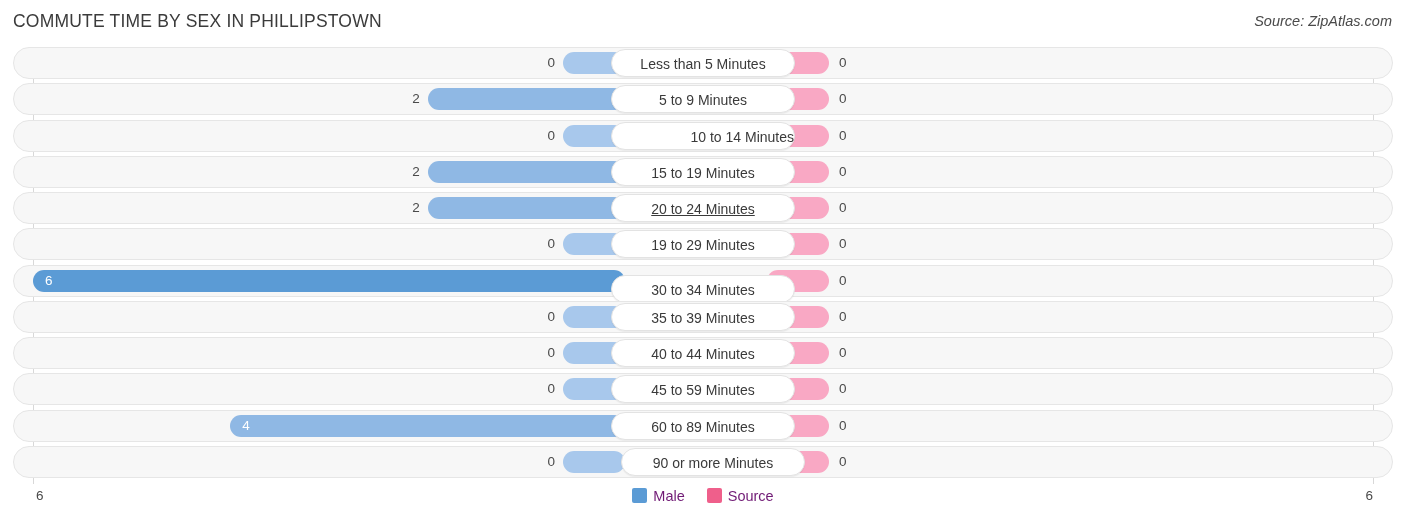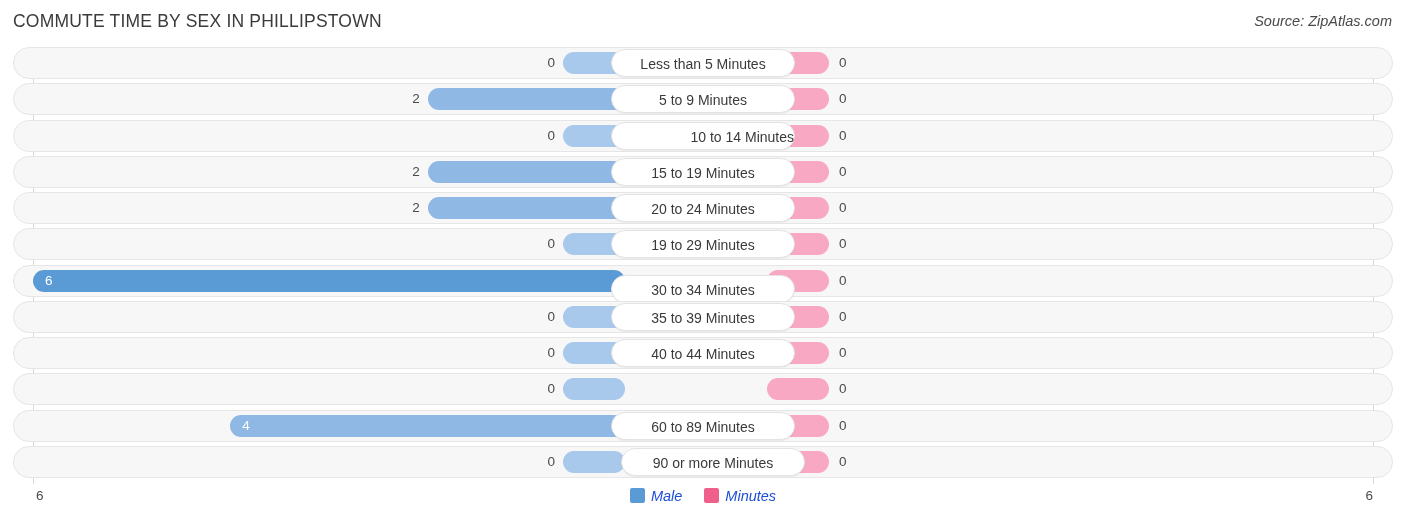--- a/index.html
+++ b/index.html
@@ -142,23 +142,22 @@
     left: 0;
     top: 4px;
     width: 1406px;
     text-align: center;
     font-size: 0;
   }
   .legend-item {
     display: inline-block;
     margin: 0 11px;
     font-size: 14.5px;
-    color: #1d4ed8;
-    white-space: nowrap;
-    font-style: italic;
+    color: #701a75;
+    white-space: nowrap;
   }
   .legend-swatch {
     display: inline-block;
     width: 15px;
     height: 15px;
     border-radius: 2px;
     vertical-align: -2px;
     margin-right: 6px;
   }
   .legend-label { vertical-align: 0; }
@@ -206,21 +205,21 @@
         <div class="bar-female" style="left: 754px; width: 62px;"></div>
         <div class="val right-out" style="left: 826px; width: 40px;">0</div>
         <div class="cat-pill" style="left: 598px; width: 184px;">15 to 19 Minutes</div>
       </div>
       <div class="row" style="top: 145px;">
         <div class="track"></div>
         <div class="bar-male mid" style="left: 414.667px; width: 197.333px;"></div>
         <div class="val left-out" style="left: 366.667px; width: 40px;">2</div>
         <div class="bar-female" style="left: 754px; width: 62px;"></div>
         <div class="val right-out" style="left: 826px; width: 40px;">0</div>
-        <div class="cat-pill" style="left: 598px; width: 184px;">20 to 24 Minutes</div>
+        <div class="cat-pill" style="left: 598px; width: 184px; text-decoration: underline;">20 to 24 Minutes</div>
       </div>
       <div class="row" style="top: 181.25px;">
         <div class="track"></div>
         <div class="bar-male" style="left: 550px; width: 62px;"></div>
         <div class="val left-out" style="left: 502px; width: 40px;">0</div>
         <div class="bar-female" style="left: 754px; width: 62px;"></div>
         <div class="val right-out" style="left: 826px; width: 40px;">0</div>
         <div class="cat-pill" style="left: 598px; width: 184px;">19 to 29 Minutes</div>
       </div>
       <div class="row" style="top: 217.5px;">
@@ -246,20 +245,21 @@
         <div class="bar-female" style="left: 754px; width: 62px;"></div>
         <div class="val right-out" style="left: 826px; width: 40px;">0</div>
         <div class="cat-pill" style="left: 598px; width: 184px;">40 to 44 Minutes</div>
       </div>
       <div class="row" style="top: 326.25px;">
         <div class="track"></div>
         <div class="bar-male" style="left: 550px; width: 62px;"></div>
         <div class="val left-out" style="left: 502px; width: 40px;">0</div>
         <div class="bar-female" style="left: 754px; width: 62px;"></div>
         <div class="val right-out" style="left: 826px; width: 40px;">0</div>
+        <div class="cat-pill" style="left: 598px; width: 184px;">45 to 59 Minutes</div>
       </div>
       <div class="row" style="top: 362.5px;">
         <div class="track"></div>
         <div class="bar-male mid" style="left: 217.333px; width: 394.667px;"></div>
         <div class="val inside" style="left: 229.333px;">4</div>
         <div class="bar-female" style="left: 754px; width: 62px;"></div>
         <div class="val right-out" style="left: 826px; width: 40px;">0</div>
         <div class="cat-pill" style="left: 598px; width: 184px;">60 to 89 Minutes</div>
       </div>
       <div class="row" style="top: 398.75px;">
@@ -269,14 +269,14 @@
         <div class="bar-female" style="left: 754px; width: 62px;"></div>
         <div class="val right-out" style="left: 826px; width: 40px;">0</div>
         <div class="cat-pill" style="left: 608px; width: 184px;">90 or more Minutes</div>
       </div>
     </div>
 </div>
 
 <div id="footer">
   <div class="axis-tick" id="tick-left">6</div>
   <div class="axis-tick" id="tick-right">6</div>
-  <div id="legend"><span class="legend-item"><span class="legend-swatch" style="background: rgb(91, 155, 213);"></span><span class="legend-label">Male</span></span><span class="legend-item"><span class="legend-swatch" style="background: rgb(239, 95, 139);"></span><span class="legend-label">Minutes</span></span></div>
+  <div id="legend"><span class="legend-item"><span class="legend-swatch" style="background: rgb(91, 155, 213);"></span><span class="legend-label">Male</span></span><span class="legend-item"><span class="legend-swatch" style="background: rgb(239, 95, 139);"></span><span class="legend-label">Source</span></span></div>
 </div>
 
 </body></html>

